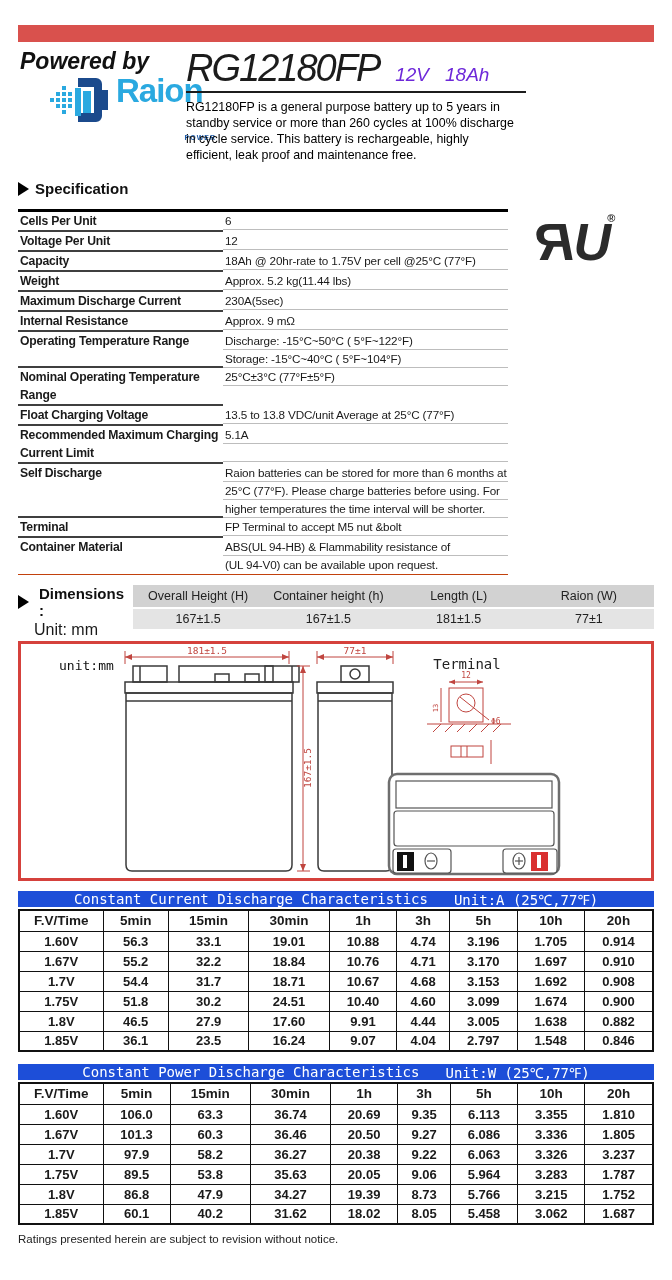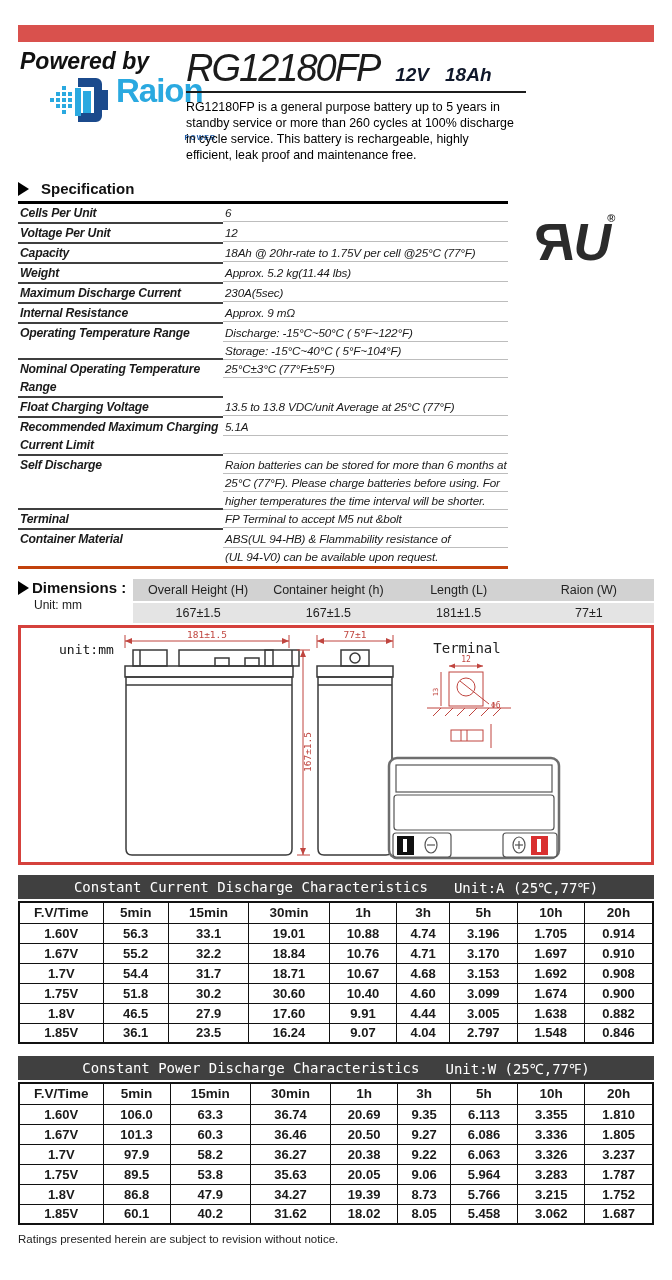--- a/index.html
+++ b/index.html
@@ -11,63 +11,63 @@
   
   .header { position:relative; margin:4px 18px 0 18px; height:126px; }
   .powered-by { position:absolute; left:2px; top:2px; font-size:23px; font-weight:bold; font-style:italic; color:#111; }
   .logo { position:absolute; left:30px; top:30px; width:170px; }
   .logo-row { display:flex; align-items:flex-start; }
   .logo-word { font-size:33px; font-weight:bold; color:#2aa9e0; letter-spacing:-1px; line-height:30px; margin-left:4px; }
   .logo-sub { text-align:right; font-size:7px; font-weight:bold; color:#1d5ba8; letter-spacing:1px; margin-right:2px; margin-top:2px; }
   .title-block { position:absolute; left:168px; top:2px; width:340px; }
   .model-row { display:flex; align-items:baseline; gap:16px; }
   .model { font-size:38px; font-weight:normal; font-style:italic; letter-spacing:-2px; color:#1c1c1c; line-height:40px; }
-  .model-spec { font-size:19px; font-weight:bold; font-style:italic; color:#0f172a; }
+  .model-spec { font-size:19px; font-weight:normal; font-style:italic; color:#6d28d9; }
   .title-rule { height:2px; background:#1c1c1c; margin-top:3px; }
   .description { margin-top:6px; width:332px; font-size:12.4px; line-height:16px; color:#000000; }
 
   
-  .section-head { display:flex; align-items:center; gap:12px; margin:8px 18px 0 18px; }
+  .section-head { display:flex; align-items:center; gap:6px; margin:8px 18px 0 18px; }
   .tri { width:0; height:0; border-left:11px solid #000; border-top:7px solid transparent; border-bottom:7px solid transparent; }
   .section-title { font-size:15px; font-weight:bold; color:#111; }
 
   
-  .spec-table { margin:4px 18px 0 18px; width:490px; border-top:3px solid #000; border-bottom:3px solid #c2410c;font-style:italic; }
+  .spec-table { margin:12px 18px 0 18px; width:490px; border-top:3px solid #000; border-bottom:1px solid #c2410c; }
   .spec-row { display:flex; }
   .spec-label { width:205px; font-size:12.2px; font-weight:bold; letter-spacing:-0.2px; line-height:18px; border-bottom:2px solid #3f3f3f; padding-left:2px; }
   .spec-values { flex:1; }
   .spec-value-line { font-size:11.7px; letter-spacing:-0.15px; line-height:17px; height:18px; border-bottom:1px solid #bdbdbd; white-space:nowrap; padding-left:2px; }
   .spec-row:last-child .spec-label { border-bottom:none; }
   .spec-row:last-child .spec-value-line:last-child { border-bottom:none; }
 
   
   .ul-mark { position:absolute; left:540px; top:212px; color:#2b2b2b; font-weight:bold; font-style:italic; }
   .ul-mark .ul-r { display:inline-block; transform:scaleX(-1); font-size:52px; letter-spacing:-4px; }
   .ul-mark .ul-u { font-size:52px; letter-spacing:-4px; }
   .ul-mark .ul-reg { font-size:11px; vertical-align:38px; font-style:normal; }
 
   
   .dims-section { display:flex; margin:10px 18px 0 18px; }
   .dims-label-block { width:115px; }
-  .dims-title-row { display:flex; align-items:center; gap:3px; }
-  .dims-unit { font-size:12px; margin-left:16px; margin-top:2px; }
+  .dims-title-row { display:flex; align-items:center; gap:10px; }
+  .dims-unit { font-size:16px; margin-left:16px; margin-top:2px; }
   .dims-table { flex:1; display:grid; grid-template-rows:22px 20px; row-gap:2px;border-radius:20px; }
   .dims-row { display:grid; grid-template-columns:repeat(4,1fr); }
   .dims-row.head { background:#d2d2d2; }
   .dims-row.vals { background:#e4e4e4; }
   .dims-cell { display:flex; align-items:center; justify-content:center; font-size:12.5px; color:#222; }
 
   
   .drawing-box { margin:2px 18px 0 18px; border:3px solid #d5413c; height:240px; background:#fff; }
   .drawing-box svg { display:block; }
 
   
   .table-section { margin:10px 18px 0 18px; }
   .table-section.second { margin-top:12px; }
-  .tbl-title { height:24px; background:#404040; color:#fff; display:flex; align-items:center; justify-content:center; gap:26px; font-family:"DejaVu Sans Mono", monospace; font-size:14px; margin-bottom:2px; }
+  .tbl-title { height:16px; background:#1d4ed8; color:#fff; display:flex; align-items:center; justify-content:center; gap:26px; font-family:"DejaVu Sans Mono", monospace; font-size:14px; margin-bottom:2px; }
   table.disch { width:100%; border-collapse:collapse; border:2px solid #111; }
   table.disch th, table.disch td { border:1.5px solid #111; text-align:center; font-weight:bold; }
   table.disch th { height:21px; font-size:13.5px; }
   table.disch td { height:20px; font-size:13px; }
   table.disch th:first-child, table.disch td:first-child { width:84px; }
 
   .footer-note { margin:8px 18px 0 18px; font-size:11.5px; color:#222; }
 
   text { font-family:"DejaVu Sans Mono", monospace; }
   .dimtxt { fill:#c0453f; font-size:9.5px; }
@@ -369,21 +369,21 @@
           <td>10.67</td>
           <td>4.68</td>
           <td>3.153</td>
           <td>1.692</td>
           <td>0.908</td>
         </tr>
         <tr>
           <td>1.75V</td>
           <td>51.8</td>
           <td>30.2</td>
-          <td>30.60</td>
+          <td>24.51</td>
           <td>10.40</td>
           <td>4.60</td>
           <td>3.099</td>
           <td>1.674</td>
           <td>0.900</td>
         </tr>
         <tr>
           <td>1.8V</td>
           <td>46.5</td>
           <td>27.9</td>

